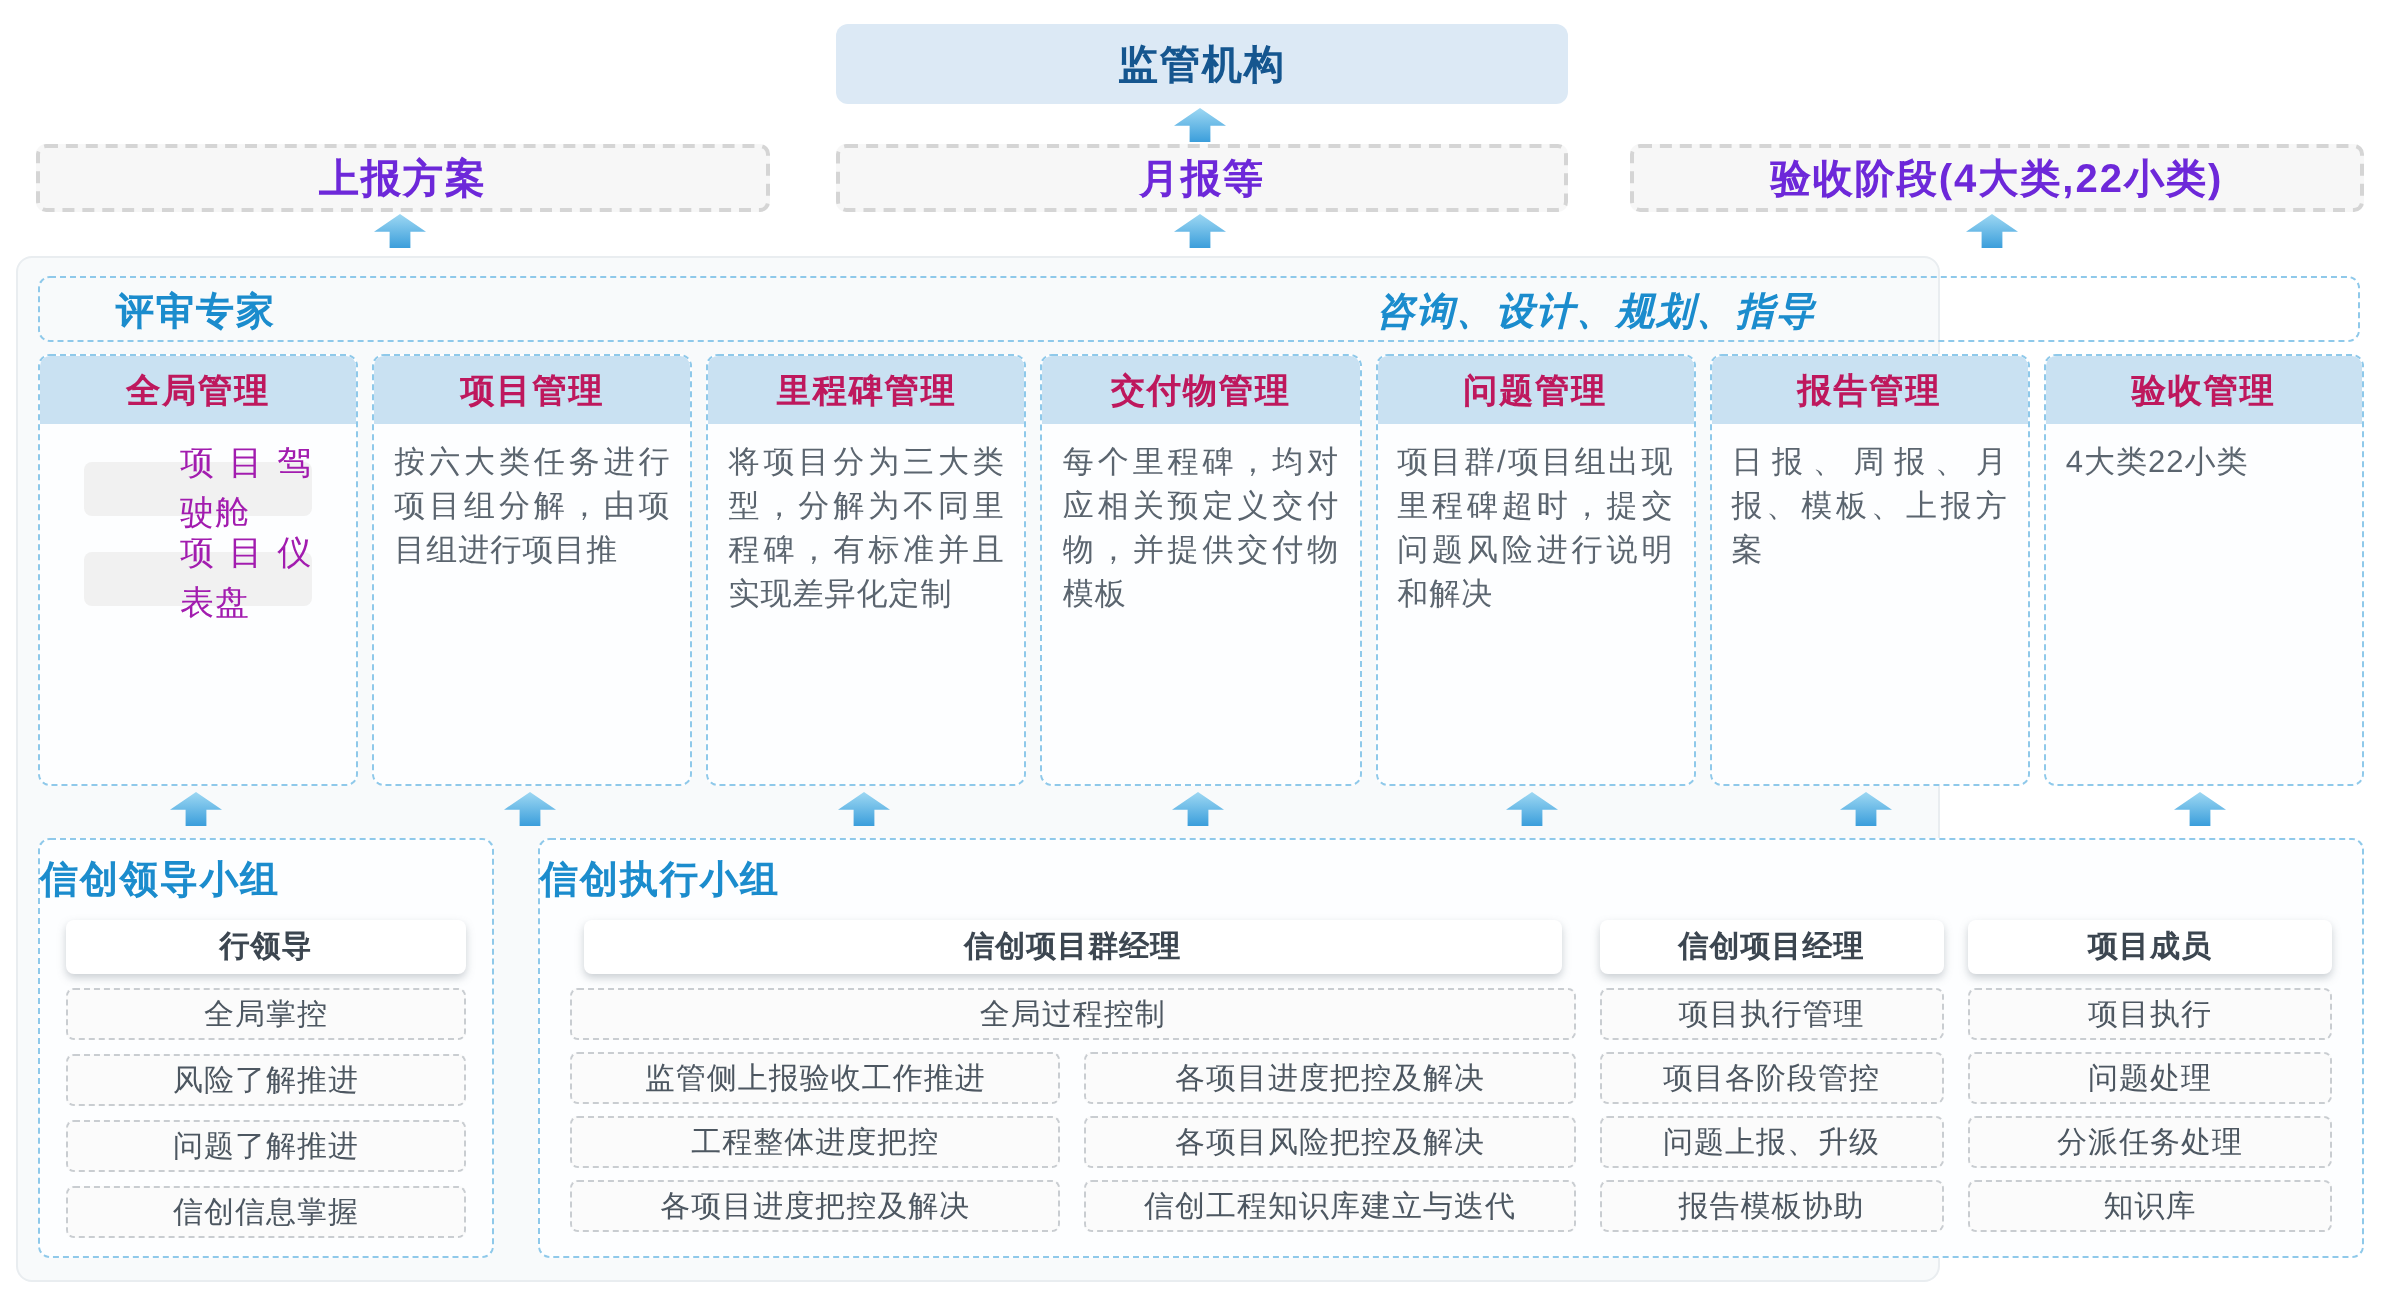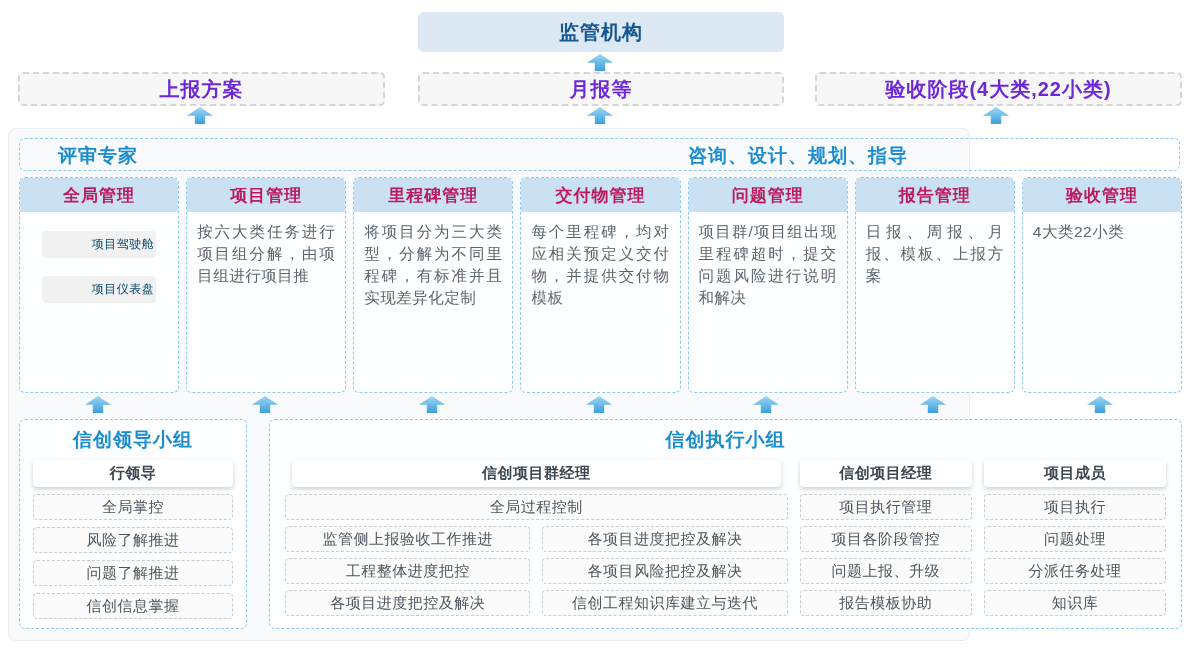--- a/index.html
+++ b/index.html
@@ -23,39 +23,39 @@
          clip-path:polygon(50% 0,100% 52%,70% 52%,70% 100%,30% 100%,30% 52%,0 52%);}
 
   
   .outer{position:absolute;left:8px;top:128px;width:962px;height:513px;
          background:#f8fafb;border:1px solid #e9edf0;border-radius:8px;box-sizing:border-box;}
 
   .experts{position:absolute;left:10px;top:9px;width:1161px;height:33px;
            border:1.5px dashed #8fc9ea;border-radius:6px;box-sizing:border-box;}
   .experts .lbl{position:absolute;top:4px;font-size:19px;font-weight:bold;color:#1b8ccd;letter-spacing:1px;}
   .experts .lbl.left{left:38px;}
-  .experts .lbl.right{left:668px;}
+  .experts .lbl.right{left:668px;font-style:italic;}
 
   
   .cols{position:absolute;left:10px;top:48px;width:1163px;height:216px;display:flex;gap:7px;}
   .col{flex:1;border:1.5px dashed #8fc9ea;border-radius:6px;background:#fdfeff;
        box-sizing:border-box;overflow:hidden;display:flex;flex-direction:column;}
   .col-h{height:34px;flex:0 0 34px;background:#c9e1f2;display:flex;align-items:center;justify-content:center;
          font-size:17px;font-weight:bold;color:#be185d;letter-spacing:1px;}
   .col-b{padding:9px 10px;font-size:15.5px;color:#5b656f;line-height:1.42;
          text-align:justify;text-justify:inter-ideograph;letter-spacing:0.5px;}
   .col-b p{margin:0 0 14px 0;}
   .gray-item{background:#f1f1f1;border-radius:4px;height:27px;margin:10px 12px 14px 12px;
-             display:flex;align-items:center;justify-content:center;font-size:12px;color:#0c4a6e;padding-left:48px;}
+             display:flex;align-items:center;justify-content:center;font-size:17px;color:#a21caf;padding-left:48px;}
   .gray-item.second{margin-top:18px;}
 
   
   .group{position:absolute;top:290px;height:210px;border:1.5px dashed #8fc9ea;border-radius:6px;
          background:#fdfeff;box-sizing:border-box;}
-  .group-title{margin-top:7px;text-align:center;font-size:19px;font-weight:bold;color:#1b8ccd;letter-spacing:1px;}
+  .group-title{margin-top:7px;font-size:19px;font-weight:bold;color:#1b8ccd;letter-spacing:1px;}
   .role-box{background:#ffffff;border-radius:4px;height:27px;box-shadow:0 2px 4px rgba(110,120,130,0.35);
             display:flex;align-items:center;justify-content:center;
             font-size:15px;font-weight:bold;color:#3c4650;letter-spacing:0.5px;}
   .d-item{border:1.5px dashed #c9cdd1;border-radius:4px;background:#fbfbfb;height:26px;box-sizing:border-box;
           display:flex;align-items:center;justify-content:center;font-size:15px;color:#4d5761;letter-spacing:0.5px;}
 
   .leader .role-box{margin:7px 13px 0 13px;}
   .leader .d-item{margin:7px 13px 0 13px;}
 
   .exec-cols{display:flex;gap:12px;padding:7px 15px 0 15px;}

